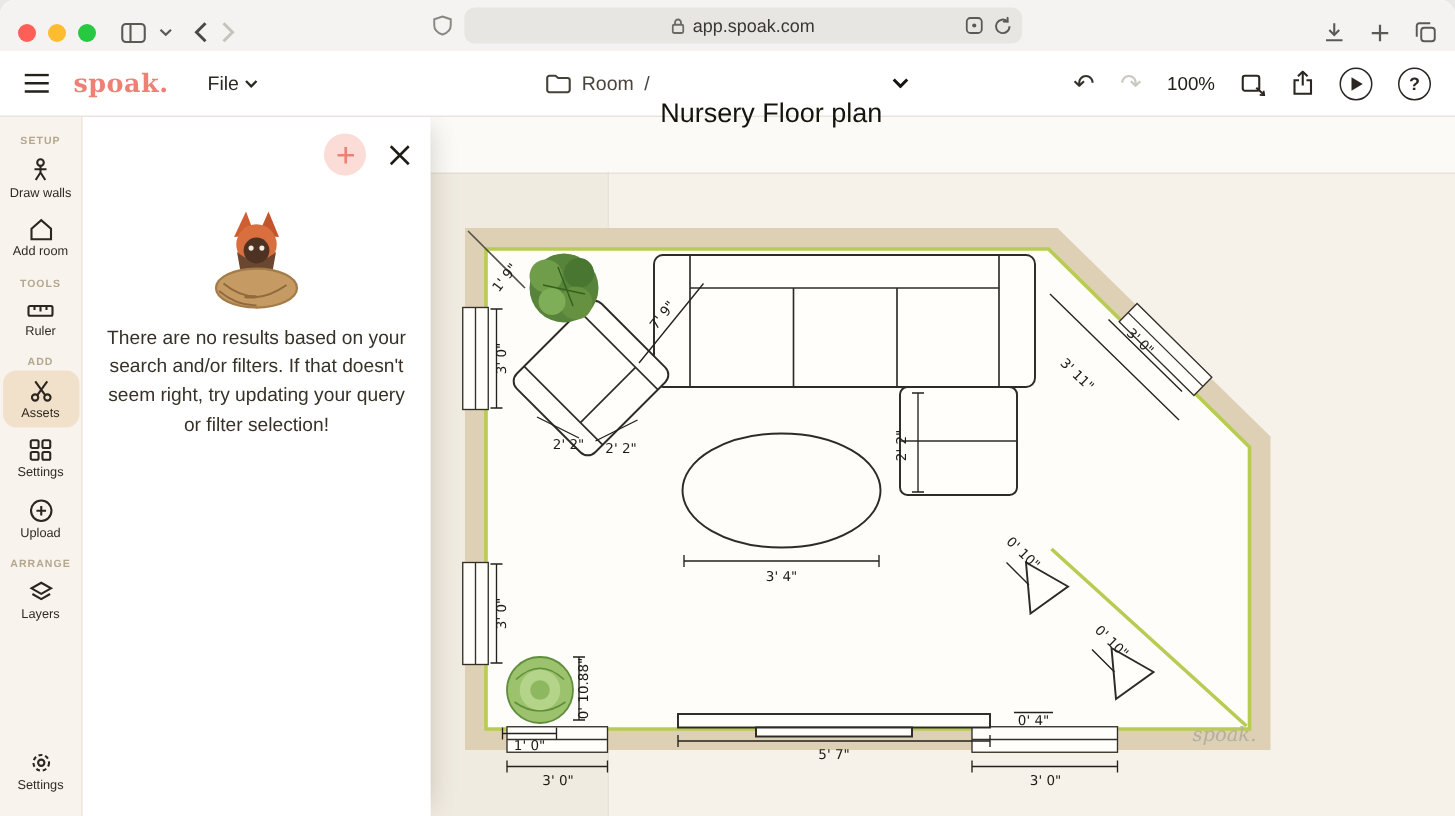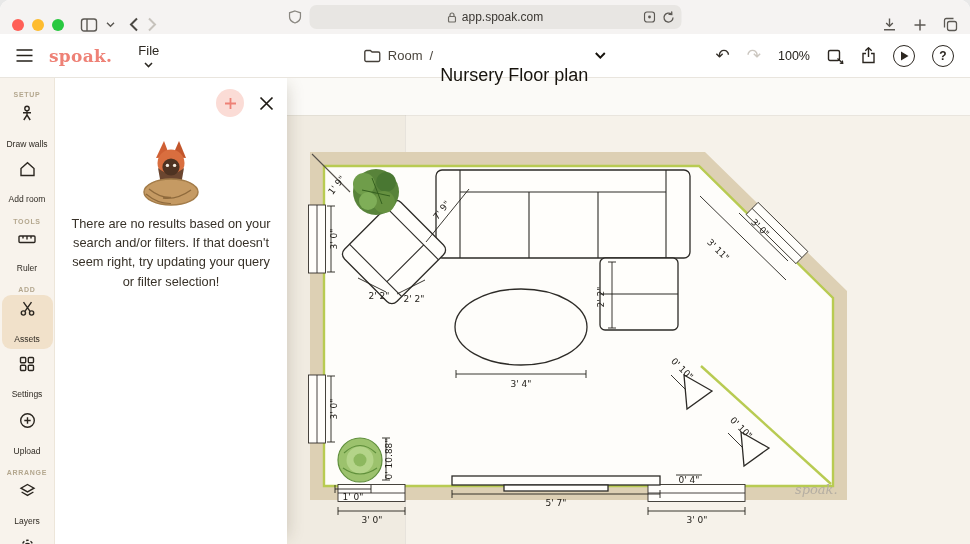--- a/index.html
+++ b/index.html
@@ -1,59 +1,59 @@
 <!DOCTYPE html>
 <html style="--accent: #ee8176; --wall: #ddd0b4; --lime: #b8cb52;"><head>
 <meta charset="utf-8">
 <style>
   html,body{margin:0;padding:0;background:#e8e8e8;}
   .screen{position:relative;width:970px;height:544px;background:#fff;overflow:hidden;
     font-family:"Liberation Sans",sans-serif;border-radius:10px 10px 0 0;}
 
   
   .browser-bar{position:absolute;top:0;left:0;right:0;height:50px;background:#f5f3f2;
-    border-bottom:1px solid #0369a1;display:flex;align-items:center;padding:0 12px;box-sizing:border-box;gap:8px;}
+    border-bottom:7px solid #0369a1;display:flex;align-items:center;padding:0 12px;box-sizing:border-box;gap:8px;}
   .win-controls{display:flex;gap:8px;margin-right:8px;}
   .tl{width:12px;height:12px;border-radius:50%;}
   .chrome-ic{display:flex;align-items:center;justify-content:center;color:#5c5954;}
   .chrome-ic svg{display:block;}
   .nav-back{color:#4b4843;margin-left:6px;}
   .nav-fwd{color:#c6c2bc;}
   .address-wrap{position:absolute;left:50%;top:5px;transform:translateX(-50%);
     display:flex;align-items:center;gap:8px;}
   .shield{color:#8a8781;}
   .address-bar{width:372px;height:24px;background:#e8e6e3;border-radius:7px;position:relative;
     display:flex;align-items:center;justify-content:center;gap:5px;font-size:12px;color:#3b3833;}
   .bar-right{position:absolute;right:7px;top:0;height:100%;display:flex;align-items:center;gap:7px;color:#6d6a64;}
   .browser-right{margin-left:auto;display:flex;align-items:center;gap:16px;color:#4d4a45;}
 
   
   .app-header{position:absolute;top:34px;left:0;right:0;height:44px;background:#fff;
     border-bottom:1px solid #e9e5de;display:flex;align-items:center;padding:0 16px;box-sizing:border-box;z-index:5;}
   .hamburger{color:#24201a;}
   .logo{font-family:"DejaVu Serif",serif;font-weight:700;font-size:17px;color:var(--accent,#ee8176);
     margin-left:16px;letter-spacing:.3px;}
-  .file-menu{display:flex;align-items:center;gap:4px;margin-left:26px;font-size:13px;color:#2c2822;flex-direction:column;}
+  .file-menu{display:flex;align-items:center;gap:4px;margin-left:26px;font-size:13px;color:#2c2822;}
   .breadcrumb{position:absolute;left:50%;transform:translateX(-50%);display:flex;align-items:center;gap:7px;text-align:center;}
   .breadcrumb .crumb{font-size:13px;color:#4a453d;}
   .breadcrumb .current{font-size:18px;font-weight:400;color:#17130d;margin-top:40px;}
   .header-right{margin-left:auto;display:flex;align-items:center;gap:17px;color:#35302a;}
   .undo-g{font-size:17px;line-height:1;color:#35302a;}
   .redo-g{font-size:17px;line-height:1;color:#ccc7c0;}
   .zoom{font-size:12.5px;color:#25211b;}
   .circle-btn{width:22px;height:22px;border:1.5px solid #2b2username,#2b2620;border:1.5px solid #2b2620;border-radius:50%;
     display:flex;align-items:center;justify-content:center;color:#2b2620;box-sizing:border-box;}
   .help-glyph{font-size:12px;font-weight:700;}
 
   
   .sidebar{position:absolute;left:0;top:78px;bottom:0;width:55px;background:#f8f3ec;
     border-right:1px solid #ede6da;display:flex;flex-direction:column;align-items:center;
     padding:6px 0 10px;box-sizing:border-box;z-index:4;}
   .sec-label{font-size:7px;font-weight:700;letter-spacing:.7px;color:#b4a78e;margin:7px 0 1px;}
-  .side-item{display:flex;flex-direction:column;align-items:center;gap:18px;width:47px;
+  .side-item{display:flex;flex-direction:column;align-items:center;gap:2px;width:47px;
     padding:5px 2px;margin:1px 0;border-radius:9px;cursor:pointer;color:#2b2620;}
   .side-item .lbl{font-size:8.5px;color:#2f2a23;text-align:center;line-height:1.1;}
   .side-item.active{background:#f1e1ca;}
   .side-item svg{display:block;}
   .settings-item{margin-top:auto;}
 
   
   .panel{position:absolute;left:55px;top:78px;bottom:0;width:232px;background:#fff;
     box-shadow:7px 0 16px -7px rgba(70,55,30,.22);padding:10px 13px;box-sizing:border-box;z-index:3;}
   .panel-top{display:flex;justify-content:flex-end;align-items:center;gap:15px;height:30px;}

